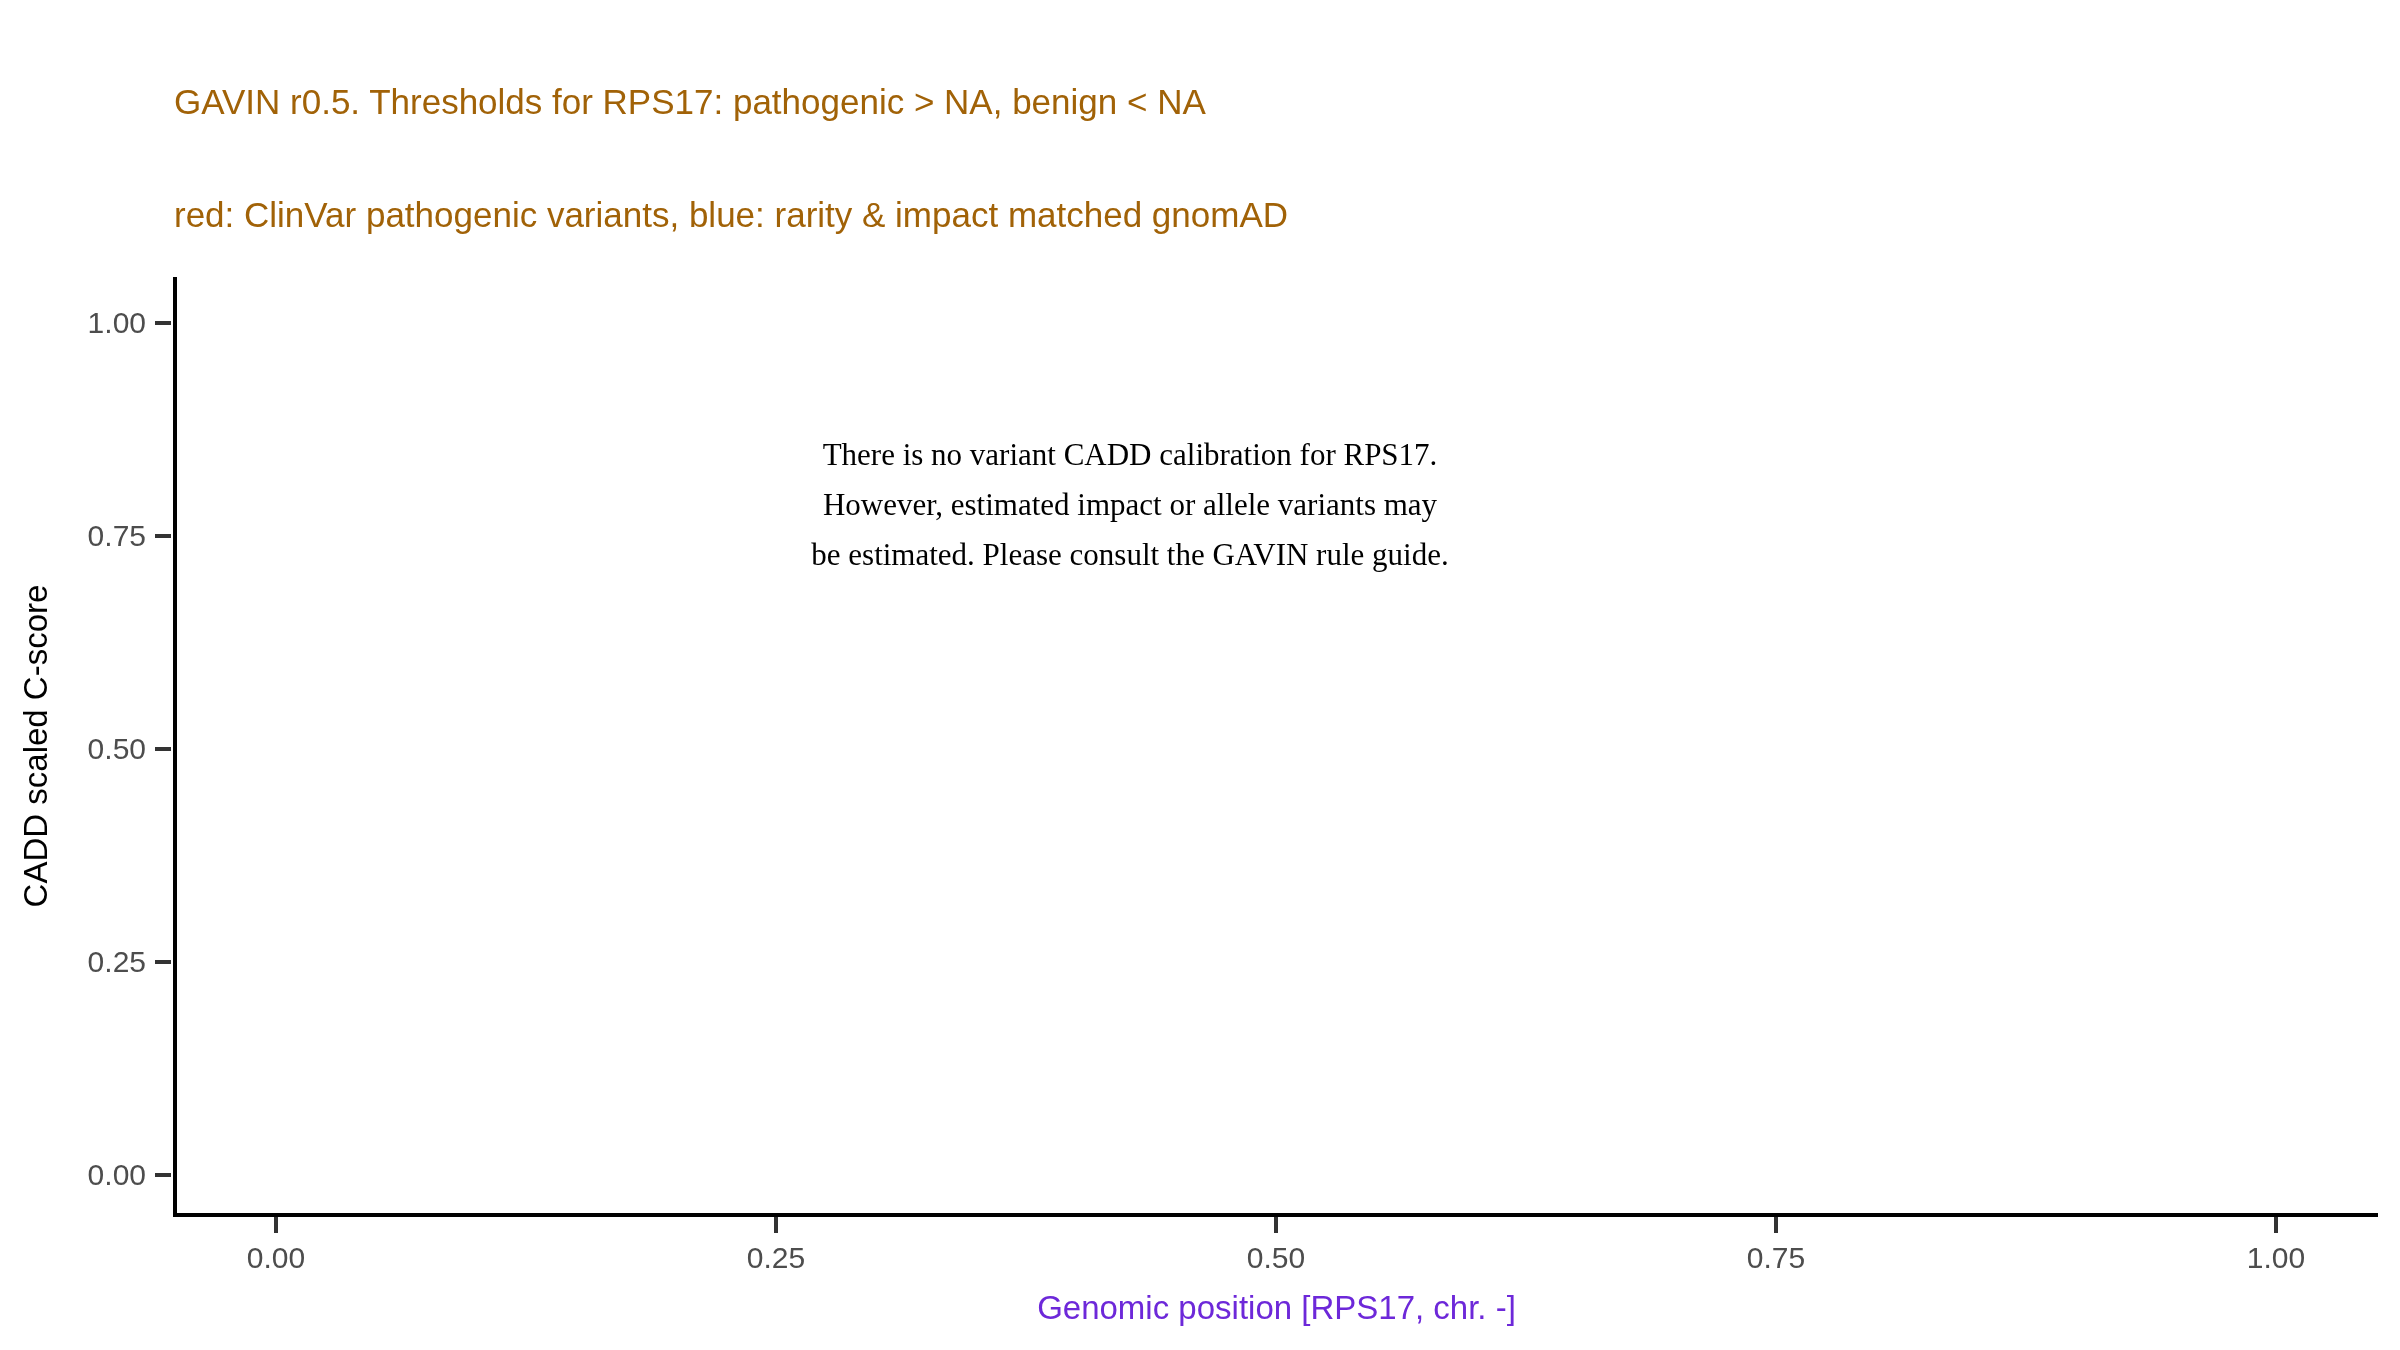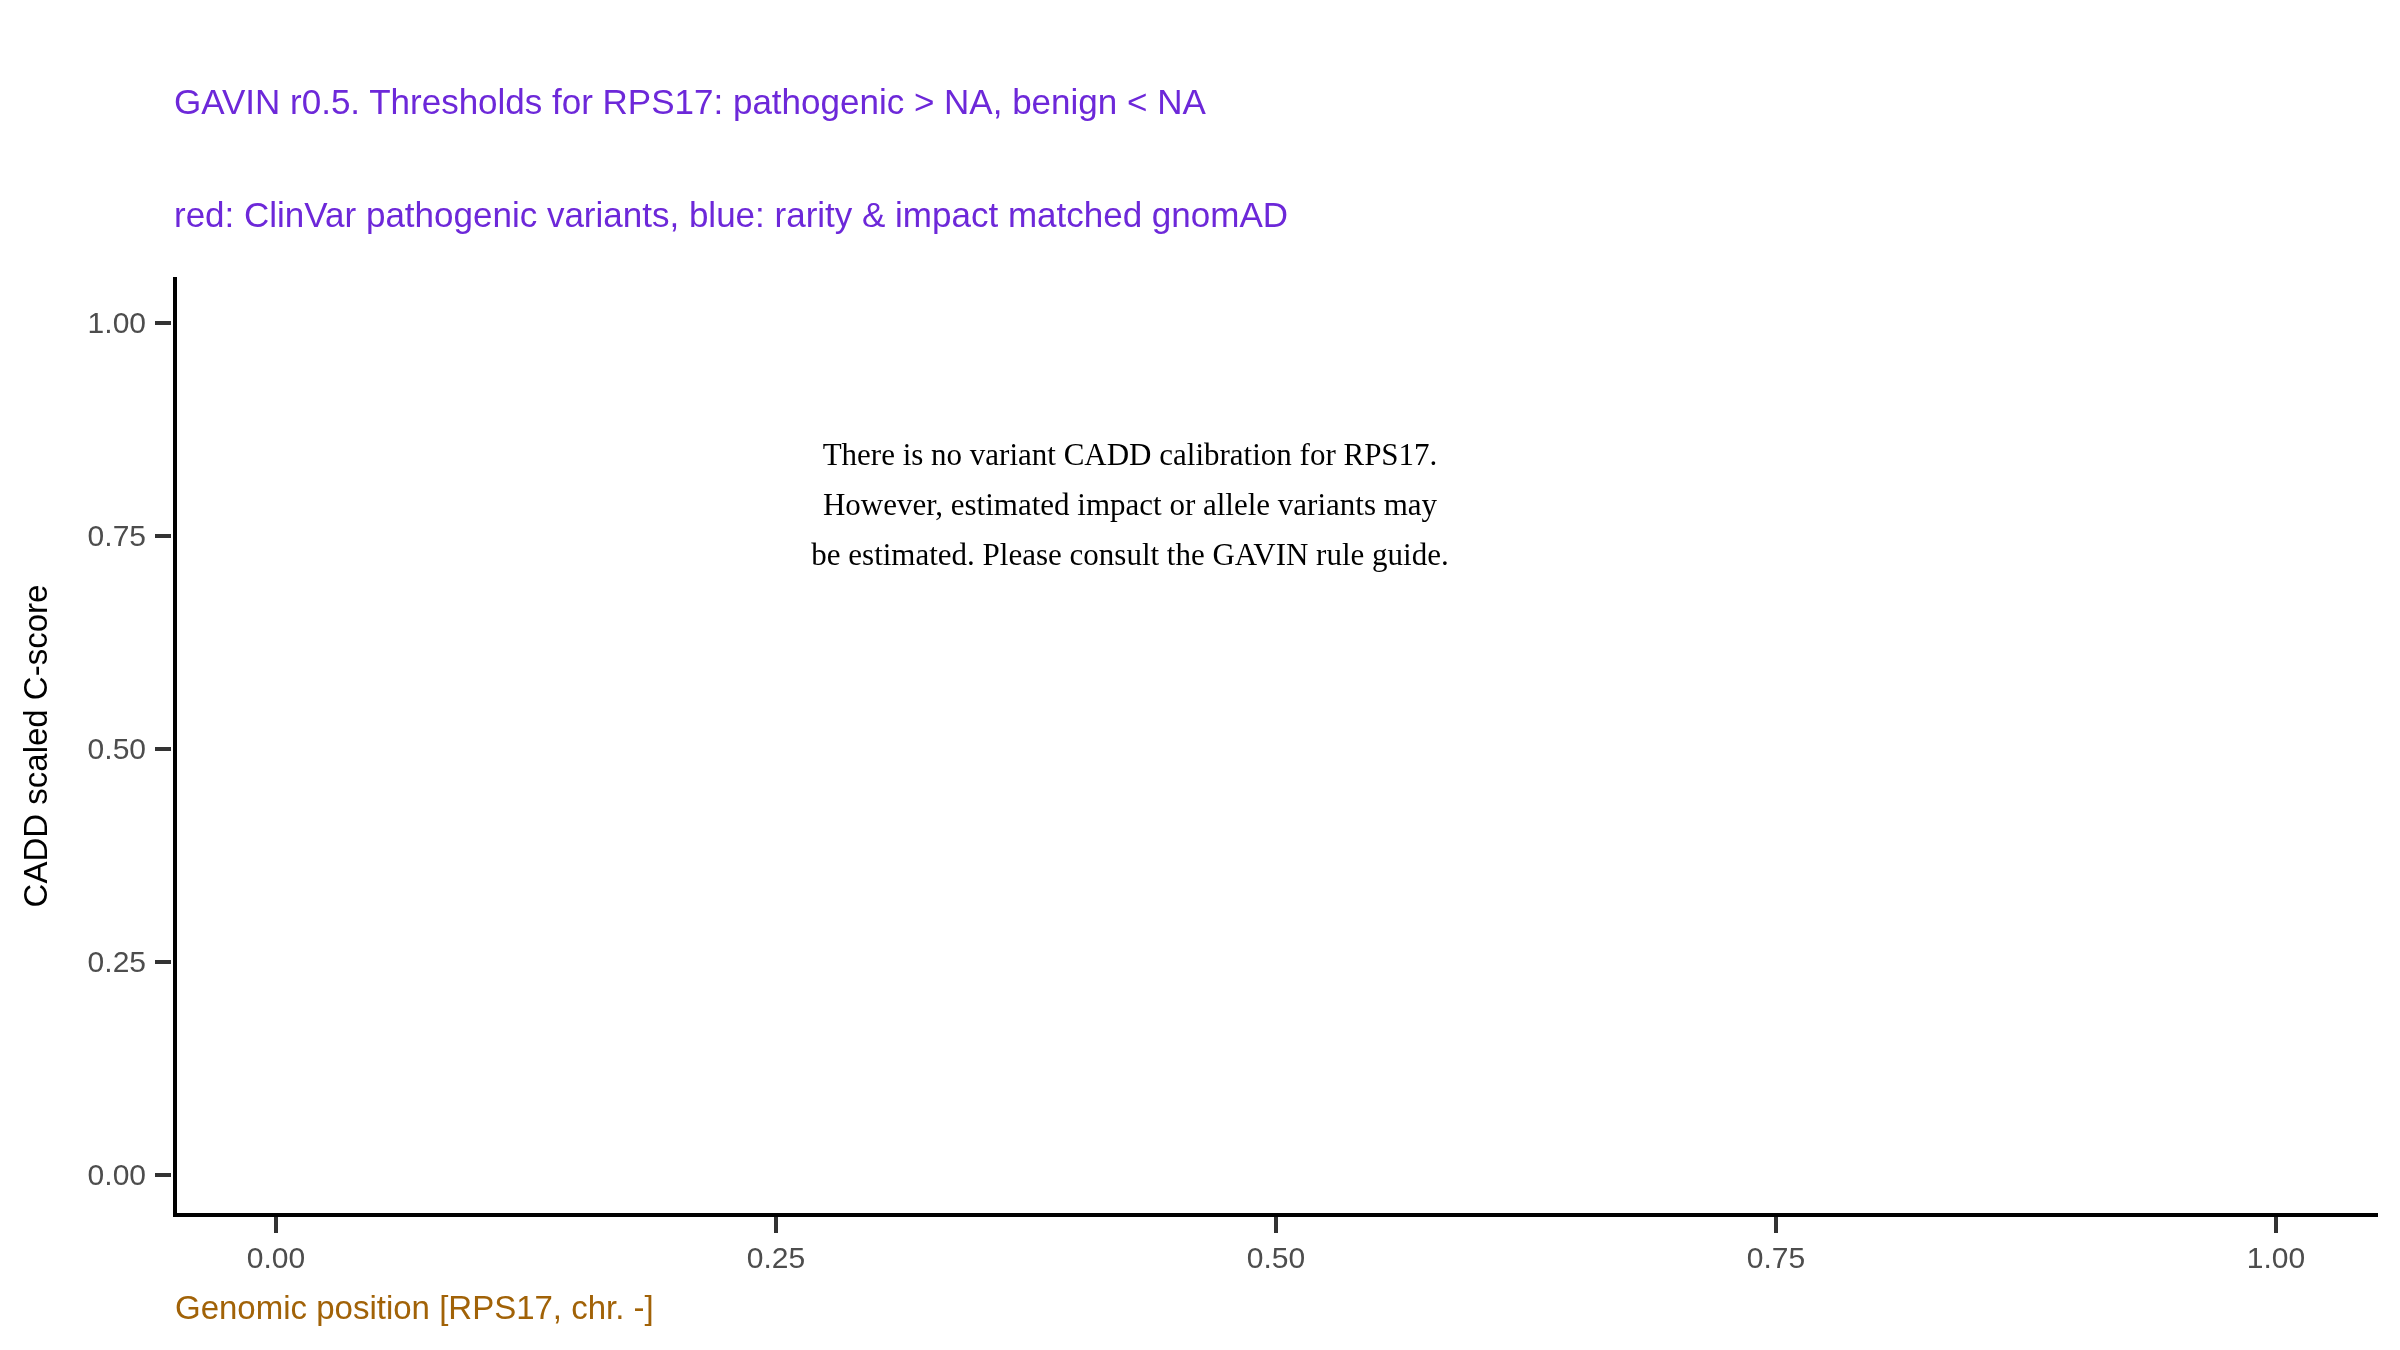--- a/index.html
+++ b/index.html
@@ -28,21 +28,21 @@
     font-size: 35px;
     line-height: 37.5px;
     color: #000000;
     white-space: pre-wrap;
     letter-spacing: 0px;
   }
   .title-line {
     display: block;
     font-size: 35px;
     line-height: 37.5px;
-    color: #6d28d9;
+    color: #a16207;
   }
 
   
   #panel {
     position: absolute;
     left: 175px;
     top: 277px;
     width: 2203px;
     height: 938px;
     background: #ffffff;
@@ -116,22 +116,22 @@
     transform-origin: 0 0;
     transform: translate(14px, 1215px) rotate(-90deg);
   }
   #xlab {
     position: absolute;
     left: 175px;
     top: 1288px;
     width: 2203px;
     font-size: 33px;
     line-height: 40px;
-    color: #a16207;
-    text-align: left;
+    color: #6d28d9;
+    text-align: center;
     white-space: nowrap;
   }
 
   
   #annotation {
     position: absolute;
     left: 505px;
     top: 430px;
     width: 1250px;
     text-align: center;

